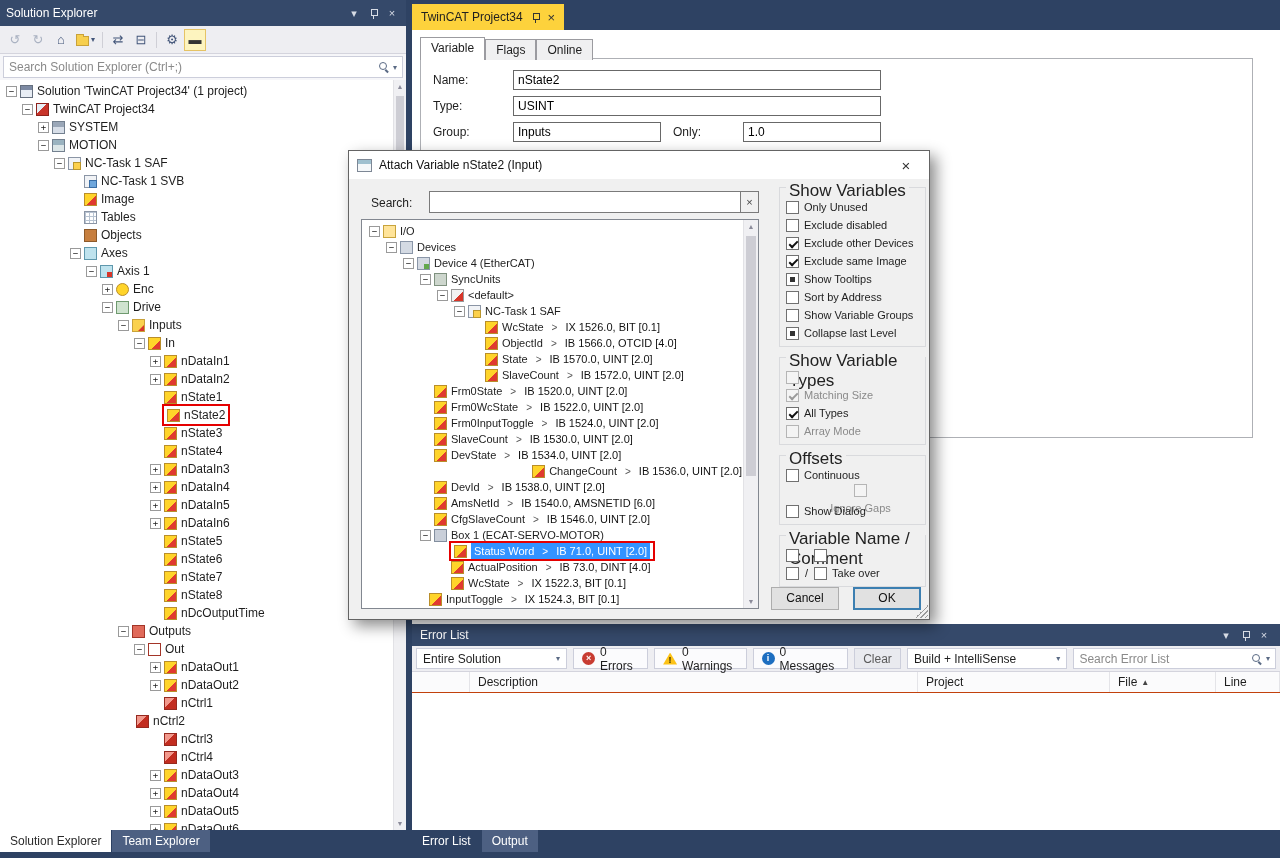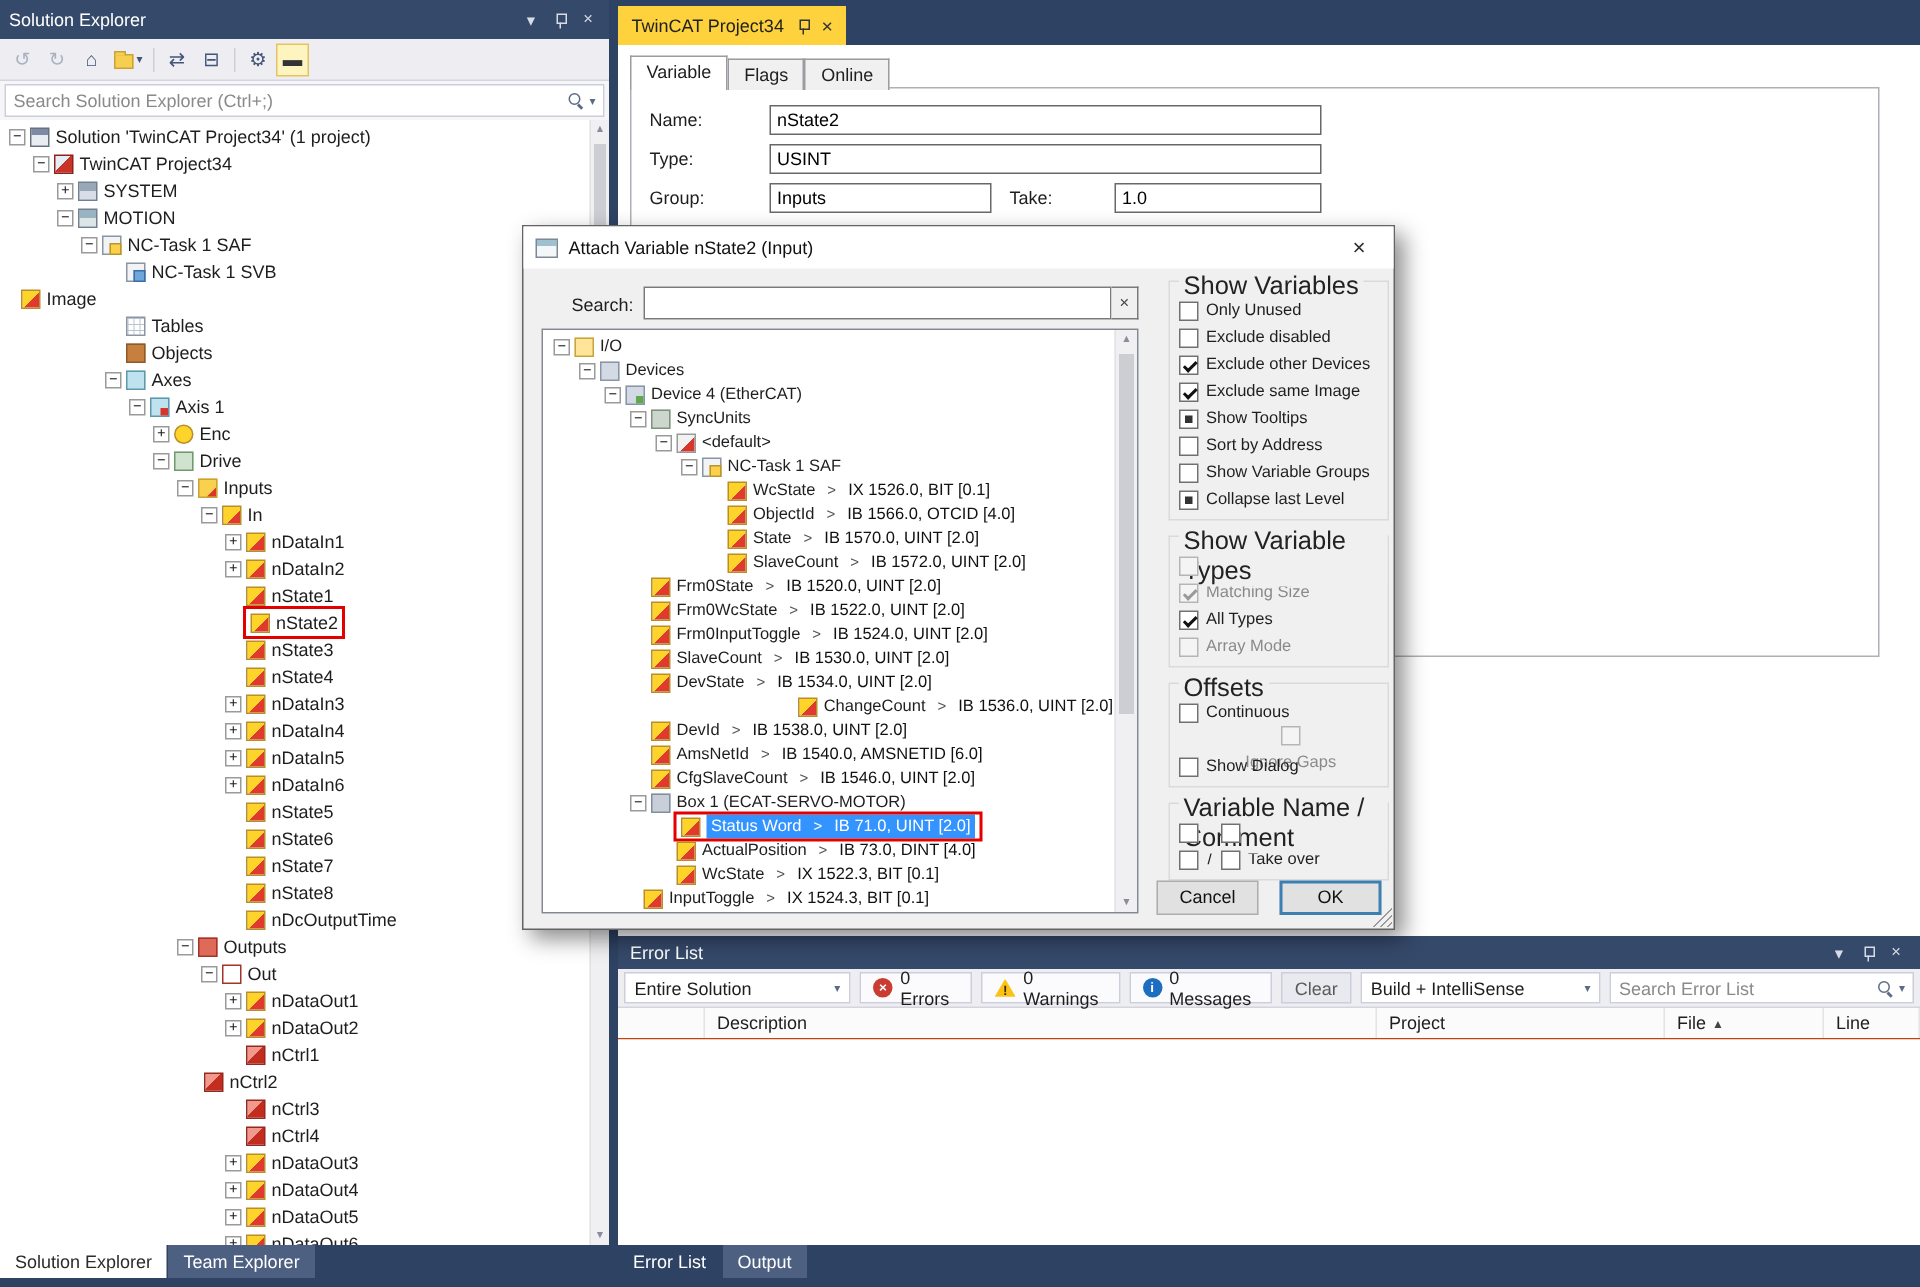--- a/index.html
+++ b/index.html
@@ -114,21 +114,21 @@
   .vtab.active{background:#fff;height:23px;top:0;z-index:3;}
   .page-box{position:absolute;left:8px;top:28px;width:833px;height:380px;border:1px solid #aeb0b5;background:#fff;}
   .fld-label{position:absolute;font-size:12px;color:#1e1e1e;}
   .fld-input{position:absolute;height:20px;border:1px solid #686868;background:#fff;font:12px "Liberation Sans",sans-serif;padding:1px 4px;color:#000;outline:none;}
 
   
   #dialog{left:348px;top:150px;width:582px;height:470px;background:#f0f0f0;border:1px solid #646464;box-shadow:6px 6px 14px rgba(0,0,0,.45);z-index:10;}
   .dlg-title{height:28px;background:#fff;display:flex;align-items:center;padding:0 8px;color:#111;}
   .dlg-ico{width:15px;height:13px;border:1px solid #7d8795;background:linear-gradient(180deg,#9fc0cf 0 4px,#f4f7f9 4px);margin-right:7px;flex:none;}
   .dlg-close{margin-left:auto;width:30px;text-align:center;font-size:15px;color:#333;}
-  .dlg-search-label{position:absolute;left:32px;top:45px;}
+  .dlg-search-label{position:absolute;left:22px;top:45px;}
   .dlg-search-input{position:absolute;left:80px;top:40px;width:312px;height:22px;border:1px solid #7a7a7a;background:#fff;font:12px "Liberation Sans",sans-serif;padding:0 4px;outline:none;}
   .dlg-search-clear{position:absolute;left:392px;top:40px;width:18px;height:22px;border:1px solid #7a7a7a;border-left:none;background:#f0f0f0;color:#444;font-size:11px;text-align:center;line-height:21px;}
   .attach-box{position:absolute;left:12px;top:68px;width:398px;height:390px;background:#fff;border:1px solid #828790;}
   #attach-tree{position:absolute;left:1px;top:1px;right:16px;bottom:1px;overflow:hidden;padding-top:2px;}
   #attach-scroll{top:0;right:0;bottom:0;width:15px;border-left:1px solid #e2e2e6;}
   #dialog-options{position:absolute;left:430px;top:36px;width:147px;}
   .group{border:1px solid #d9dadd;position:relative;margin-bottom:10px;padding:10px 6px 4px;}
   .group-label{position:absolute;top:-7px;left:6px;background:#f0f0f0;padding:0 3px;font-size:17px;color:#222;}
   .cbrow{display:flex;align-items:center;height:18px;gap:5px;font-size:11px;}
   .cbrow.indent{padding-left:16px;flex-direction:column;}
@@ -184,21 +184,21 @@
       <span class="vtab">Flags</span>
       <span class="vtab">Online</span>
     </div>
   <div class="page-box">
     <span class="fld-label" style="left:12px;top:14px;">Name:</span>
     <input class="fld-input" style="left: 92px; top: 11px; width: 368px;" readonly="" value="nState2">
     <span class="fld-label" style="left:12px;top:40px;">Type:</span>
     <input class="fld-input" style="left: 92px; top: 37px; width: 368px;" readonly="" value="USINT">
     <span class="fld-label" style="left:12px;top:66px;">Group:</span>
     <input class="fld-input" style="left: 92px; top: 63px; width: 148px;" readonly="" value="Inputs">
-    <span class="fld-label" style="left:252px;top:66px;">Take:</span>
+    <span class="fld-label" style="left:252px;top:66px;">Only:</span>
     <input class="fld-input" style="left: 322px; top: 63px; width: 138px;" readonly="" value="1.0">
   </div>
 </div>
 
 <div class="abs" id="solution-explorer">
   <div class="panel-title">
     <span>Solution Explorer</span>
     <span class="pt-icons">
       <span class="pt-ic">▾</span>
       <span class="pt-ic">
@@ -291,21 +291,21 @@
       </div>
       <div class="trow trow-lg" style="padding-left: 70px;">
         <span class="texp empty"></span>
         <span class="rmain">
           <span class="tico i-ncsvb"></span>
           <span class="twrap">
             <span class="tlbl">NC-Task 1 SVB</span>
           </span>
         </span>
       </div>
-      <div class="trow trow-lg" style="">
+      <div class="trow trow-lg" style="padding-left: 70px;">
         <span class="texp empty"></span>
         <span class="rmain">
           <span class="tico i-image"></span>
           <span class="twrap">
             <span class="tlbl">Image</span>
           </span>
         </span>
       </div>
       <div class="trow trow-lg" style="padding-left: 70px;">
         <span class="texp empty"></span>

